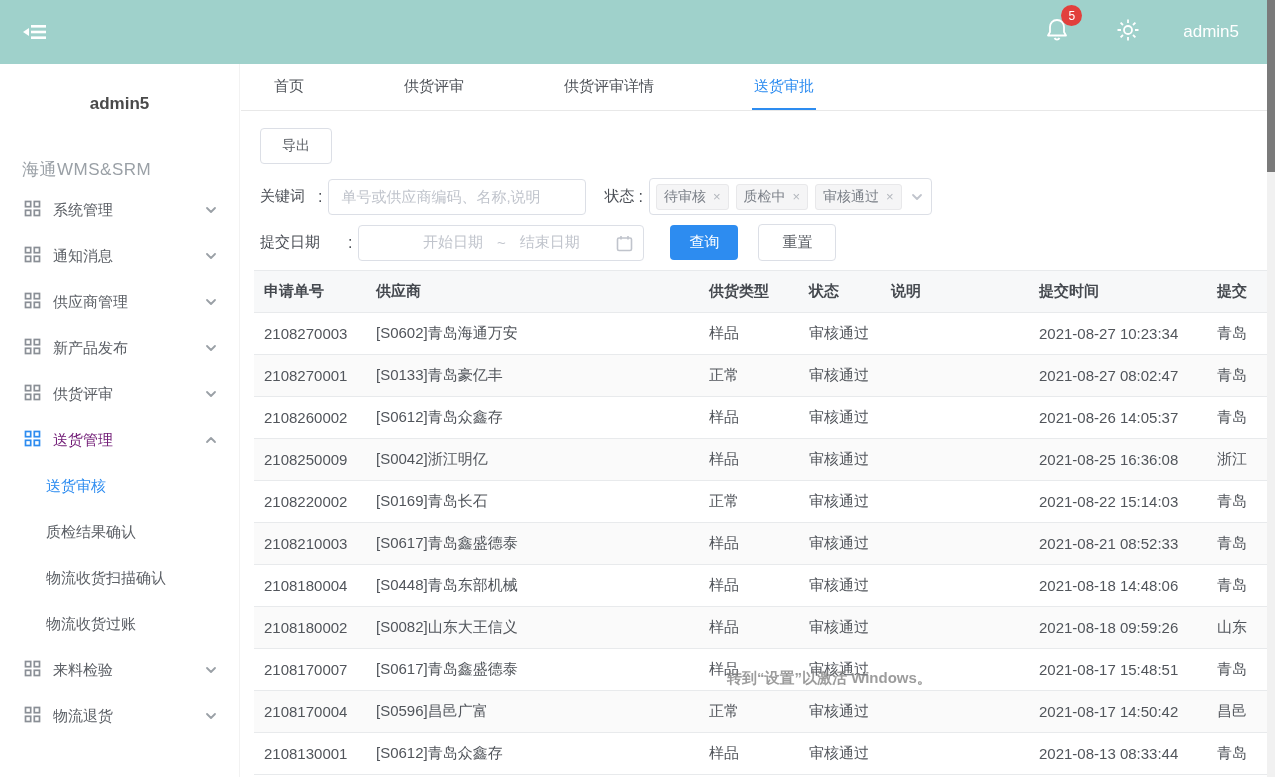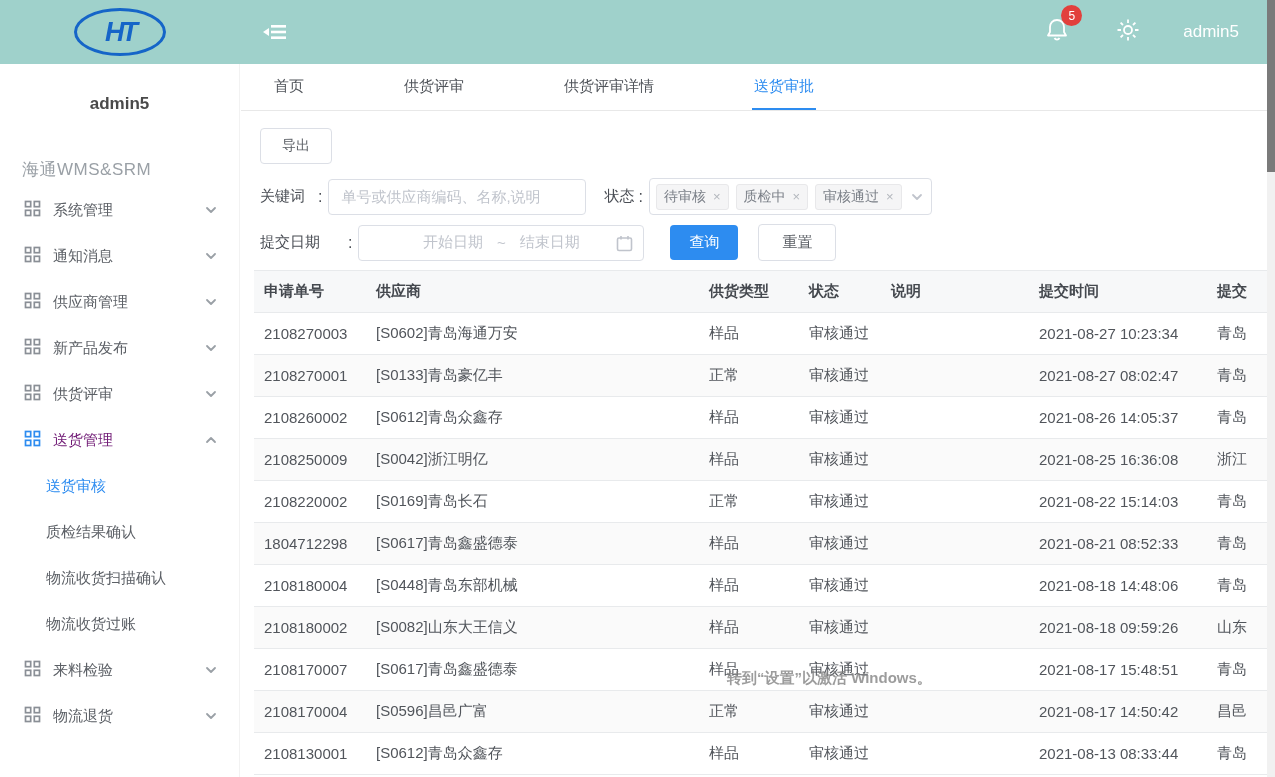--- a/index.html
+++ b/index.html
@@ -105,25 +105,20 @@
     color:rgba(128,128,128,0.78); }
   .wm-line1 { font-size:22px; }
   .wm-line2 { font-size:15px; margin-top:6px;font-weight:bold; }
 </style>
 </head>
 <body>
 
 <div class="app">
 
   <div class="topbar">
-    <div class="logo-zone">
-      <div class="logo-ellipse">
-        <span class="logo-text">HT</span>
-      </div>
-    </div>
     <span class="collapse-btn">
       <svg width="26" height="22" viewBox="0 0 26 22">
         <polygon points="7,7 1,11 7,15" fill="#fff"></polygon>
         <rect x="9" y="4" width="15" height="2.6" fill="#fff"></rect>
         <rect x="9" y="9.7" width="15" height="2.6" fill="#fff"></rect>
         <rect x="9" y="15.4" width="15" height="2.6" fill="#fff"></rect>
       </svg>
     </span>
     <div class="topbar-spacer"></div>
     <div class="bell-wrap">
@@ -420,21 +415,21 @@
             <tr class="">
               <td>2108220002</td>
               <td>[S0169]青岛长石</td>
               <td>正常</td>
               <td>审核通过</td>
               <td></td>
               <td>2021-08-22 15:14:03</td>
               <td>青岛</td>
             </tr>
             <tr class="striped">
-              <td>1804712298</td>
+              <td>2108210003</td>
               <td>[S0617]青岛鑫盛德泰</td>
               <td>样品</td>
               <td>审核通过</td>
               <td></td>
               <td>2021-08-21 08:52:33</td>
               <td>青岛</td>
             </tr>
             <tr class="">
               <td>2108180004</td>
               <td>[S0448]青岛东部机械</td>

